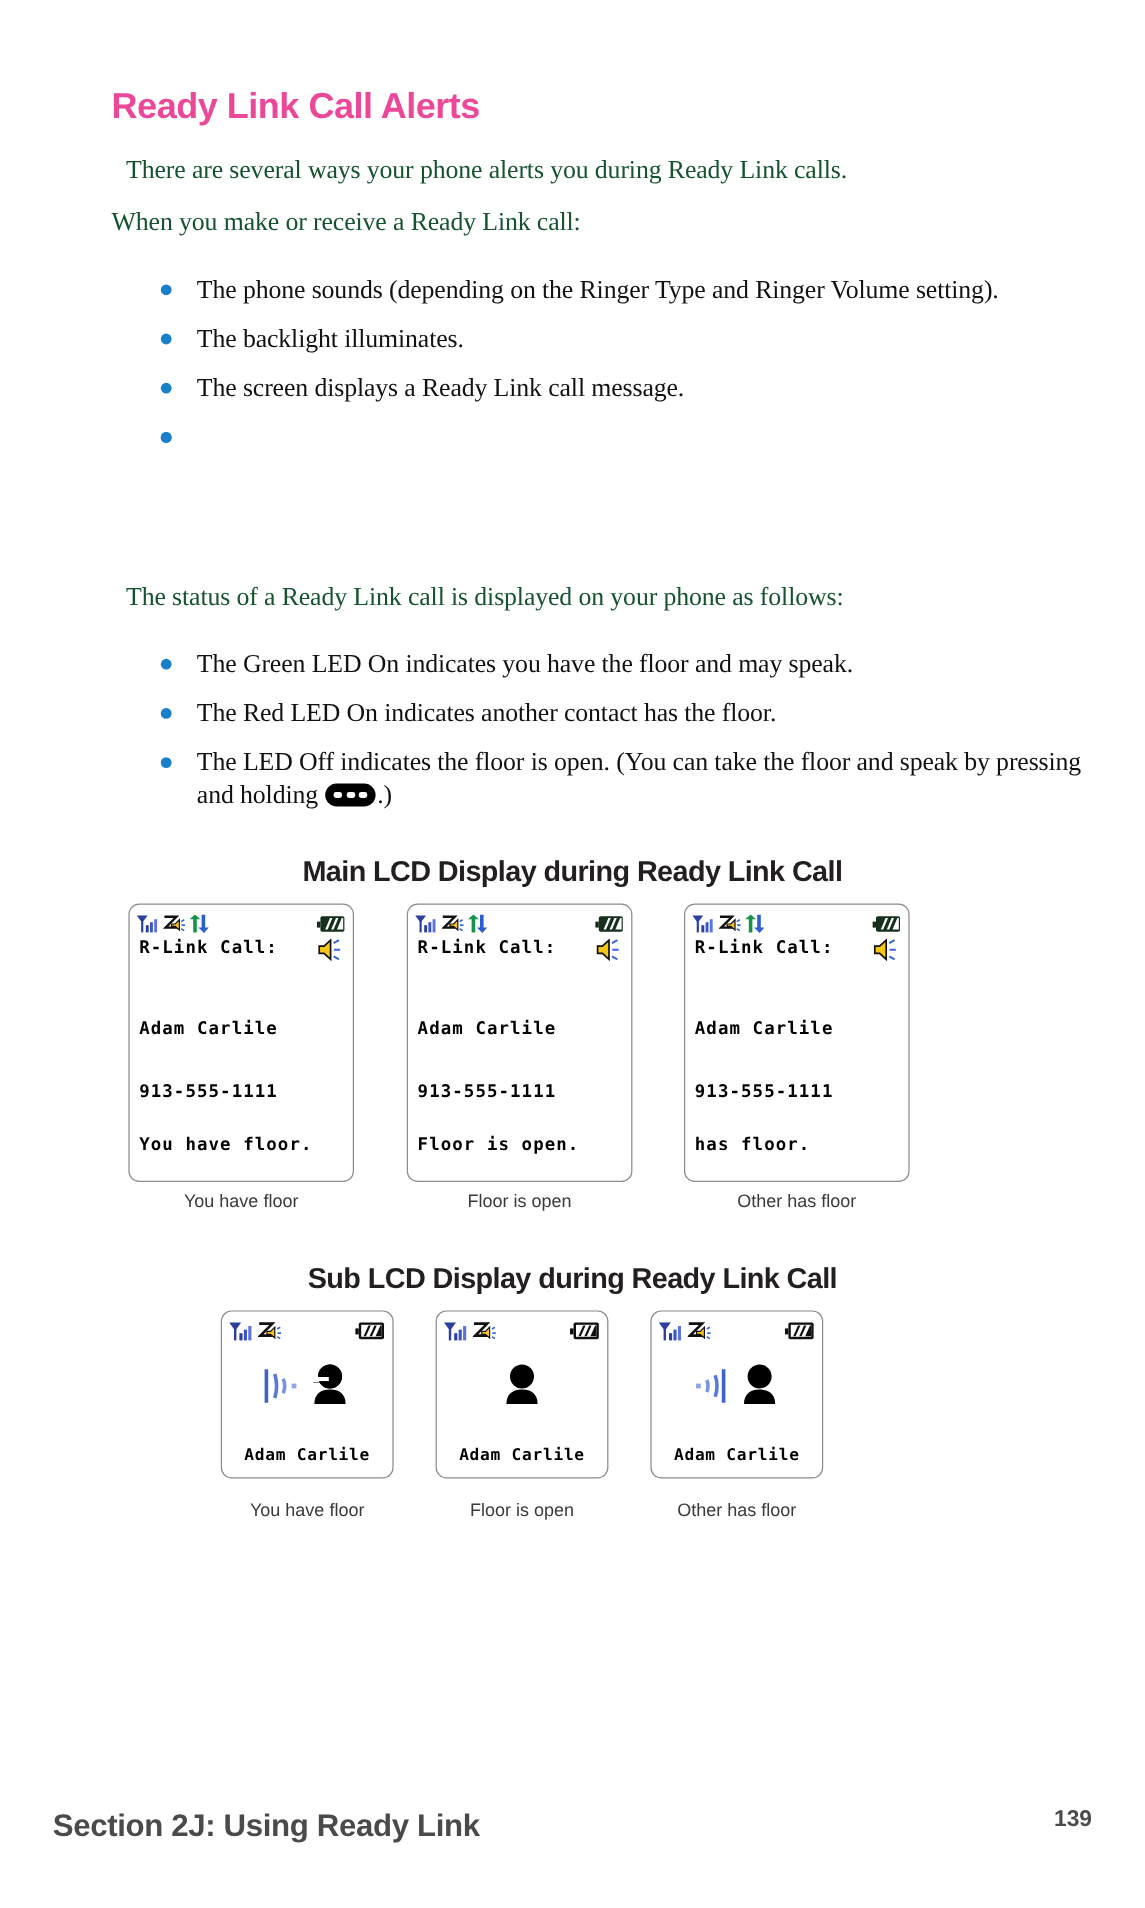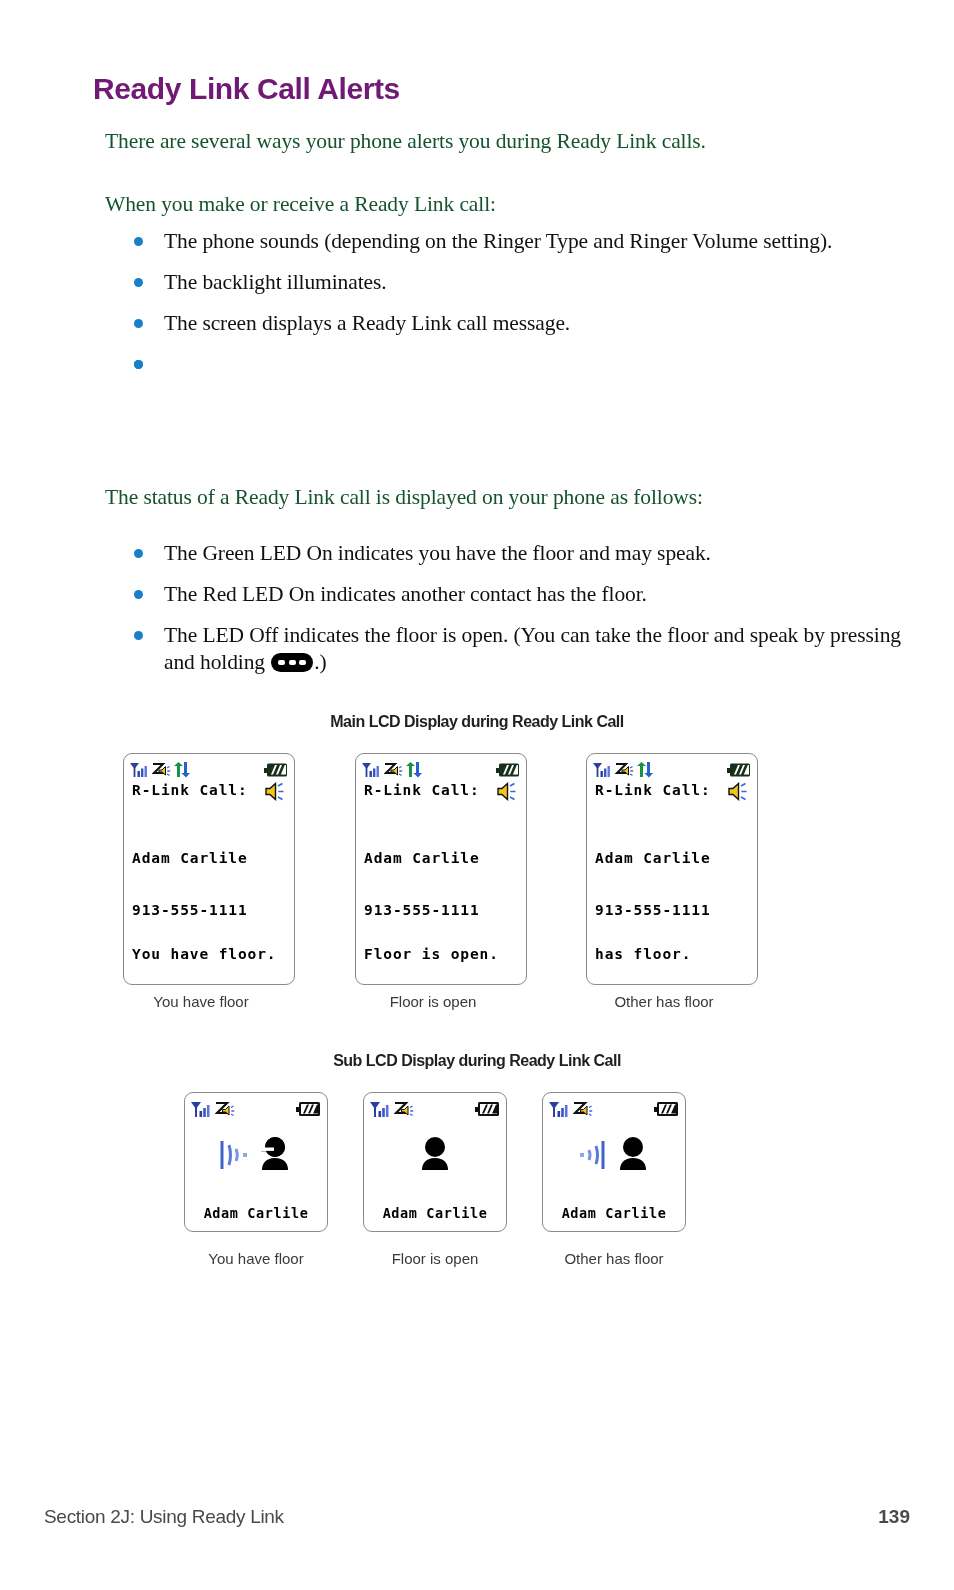--- a/index.html
+++ b/index.html
@@ -17,34 +17,34 @@
 
   
   #page-title {
     position: absolute;
     left: 93px;
     top: 72px;
     font-family: "Liberation Sans", sans-serif;
     font-weight: bold;
     font-size: 30px;
     letter-spacing: -0.4px;
-    color: #701a75;
+    color: #ec4899;
   }
 
   
   .para {
     position: absolute;
     font-family: "Liberation Serif", serif;
     font-size: 21.5px;
     color: #14532d;
     line-height: 27px;
     letter-spacing: -0.1px;
   }
   #intro-1 { left: 105px; top: 128px; width: 790px; }
-  #intro-2 { left: 105px; top: 172px; width: 790px; margin-top: 19px; }
+  #intro-2 { left: 93px; top: 172px; width: 790px; }
   #status-intro { left: 105px; top: 484px; width: 800px; }
 
   .bullet-list {
     position: absolute;
     margin: 16px;
     padding: 0;
     list-style: none;
   }
   #alerts-list { left: 112px; top: 212px; width: 790px; }
   #status-list { left: 112px; top: 524px; width: 790px; }
@@ -92,36 +92,36 @@
   .rl-key i:nth-child(2) { left: 17.5px; }
   .rl-key i:nth-child(3) { left: 28px; }
 
   
   .fig-heading {
     position: absolute;
     width: 100%;
     text-align: center;
     font-family: "Liberation Sans", sans-serif;
     font-weight: bold;
-    font-size: 16px;
+    font-size: 24px;
     letter-spacing: -0.5px;
     color: #231f20;
   }
   #main-lcd-heading { top: 713px; left: 0; }
   #sub-lcd-heading  { top: 1052px; left: 0; }
 
   
   .lcd {
     position: absolute;
     background: #ffffff;
     border: 1.5px solid #8a8a8a;
     border-radius: 9px;
     box-sizing: border-box;
   }
-  .lcd-main { width: 172px; height: 232px; top: 753px; margin-left: 16px; }
+  .lcd-main { width: 188px; height: 232px; top: 753px; }
   #lcd-main-0 { left: 107px; }
   #lcd-main-1 { left: 339px; }
   #lcd-main-2 { left: 570px; }
 
   .lcd-sub { width: 144px; height: 140px; top: 1092px; }
   #lcd-sub-0 { left: 184px; }
   #lcd-sub-1 { left: 363px; }
   #lcd-sub-2 { left: 542px; }
 
   .caption {
@@ -188,22 +188,22 @@
     justify-content: center;
     gap: 3px;
   }
 
   
   #footer-left {
     position: absolute;
     left: 44px;
     top: 1506px;
     font-family: "Liberation Sans", sans-serif;
-    font-weight: normal;
-    font-size: 19px;
+    font-weight: bold;
+    font-size: 26px;
     color: #4a4a4a;
     letter-spacing: -0.3px;
   }
   #footer-page {
     position: absolute;
     right: 44px;
     top: 1506px;
     font-family: "Liberation Sans", sans-serif;
     font-weight: bold;
     font-size: 19px;

